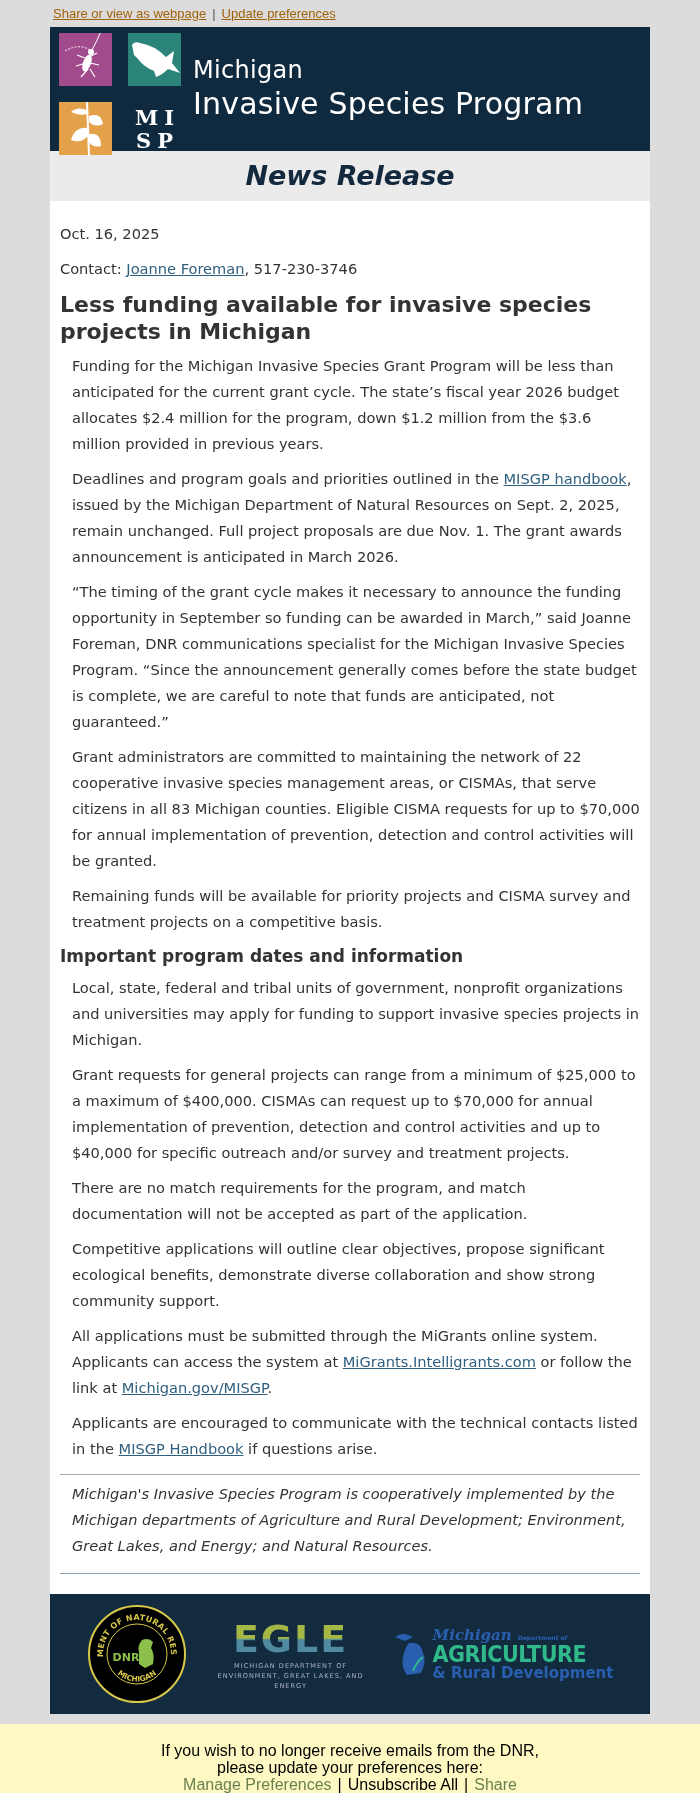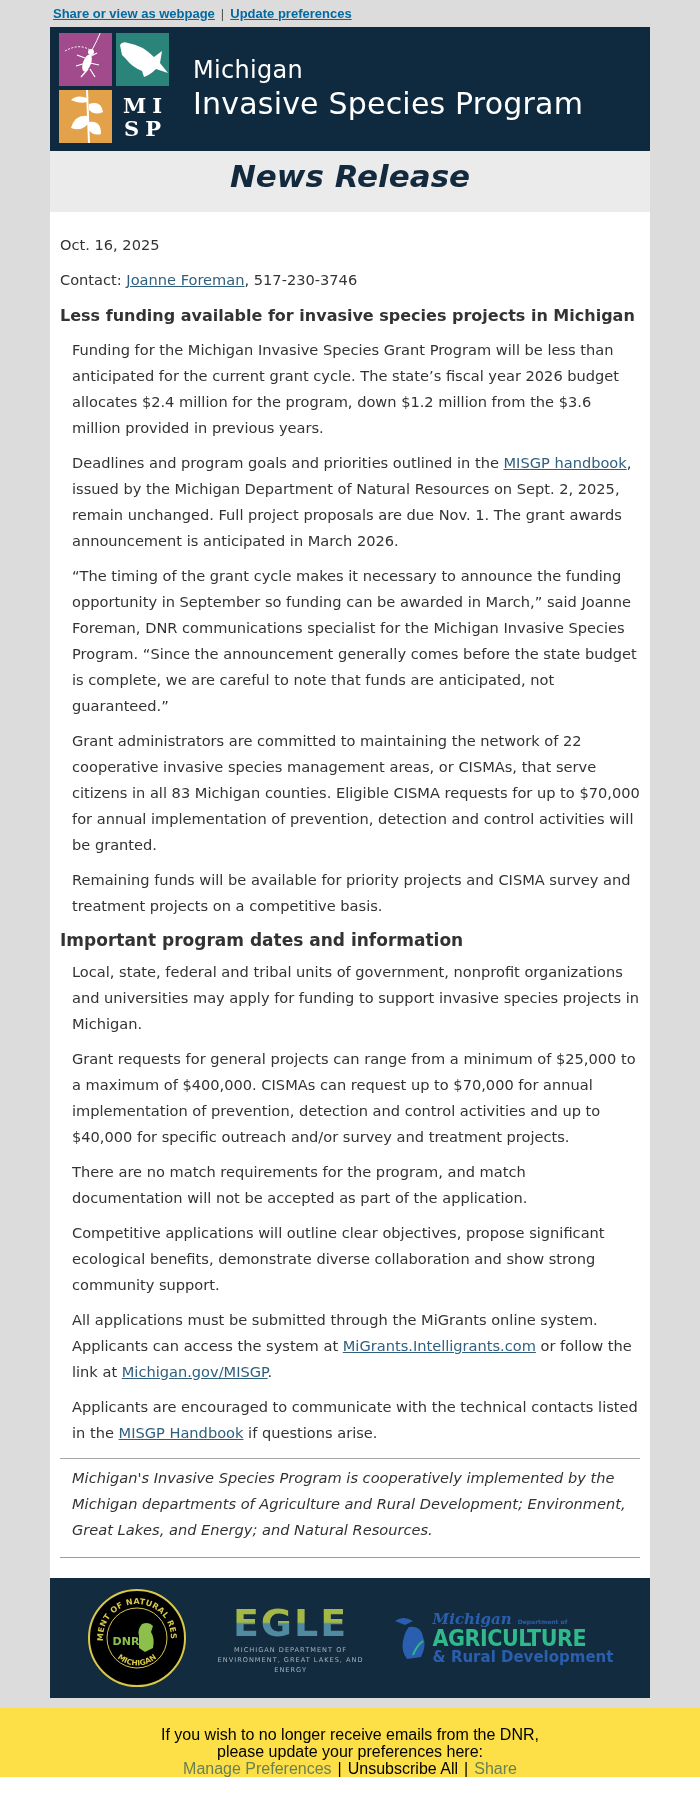--- a/index.html
+++ b/index.html
@@ -14,36 +14,36 @@
     background: #dcdcdc;
     padding: 4px 0 10px 0;
   }
   .topbar {
     width: 600px;
     margin: 0 auto;
     padding: 2px 3px 6px 3px;
     font-size: 13px;
     color: #444;
   }
-  .topbar a { color: #0369a1; text-decoration: underline; font-weight: bold; }
+  .topbar a { color: #a16207; text-decoration: underline; }
   .topbar .sep { margin: 0 6px; color: #555; }
   .card { width: 600px; margin: 0 auto; background: #ffffff; }
   .header {
     background: #0f2a3e;
     height: 124px;
     display: flex;
     align-items: center;
     padding: 0 0 0 9px;
   }
   .logo {
     width: 112px; height: 112px;
     display: grid;
     grid-template-columns: 53px 53px;
     grid-template-rows: 53px 53px;
-    gap: 4px;
+    gap: 16px;
     position: relative;
   }
   .logo .tile { position: relative; overflow: hidden; }
   .tile-purple { background: #a24b8c; }
   .tile-teal { background: #2b8479; }
   .tile-orange { background: #e3a24a; }
   .tile-letters {
     color: #ffffff;
     font-family: "DejaVu Serif", serif;
     font-weight: bold;
@@ -57,41 +57,41 @@
   .brand {
     margin-left: 22px;
     color: #ffffff;
     font-family: "DejaVu Sans", sans-serif;
     font-weight: 300;
   }
   .brand .l1 { font-size: 24px; line-height: 30px; font-weight: normal; letter-spacing: 0.3px; }
   .brand .l2 { font-size: 30px; line-height: 38px; font-weight: normal; letter-spacing: 0.2px; }
   .banner {
     background: #ebebeb;
-    height: 61px;
+    height: 50px;
     text-align: center;
     font-family: "DejaVu Sans", sans-serif;
     font-style: italic;
     font-weight: bold;
-    font-size: 31px;
+    font-size: 27px;
     line-height: 50px;
     color: #13293d;
   }
   .content {
     padding: 20px 10px 10px 10px;
     font-family: "DejaVu Sans", sans-serif;
     font-size: 14.6px;
     line-height: 26px;
     color: #333333;
   }
   .content p { margin: 0 0 9px 12px; }
   .content .meta { margin: 0 0 9px 0; line-height: 26px; }
   .content a { color: #2f5f7f; text-decoration: underline; text-align: right; }
   .content h1 {
-    font-size: 16px;
+    font-size: 22px;
     line-height: 27px;
     font-weight: bold;
     margin: 4px 0 8px 0;
     color: #333333;
   }
   .content h2 {
     font-size: 17px;
     line-height: 24px;
     font-weight: bold;
     margin: 4px 0 7px 0;
@@ -140,21 +140,21 @@
   .mda .mich small { font-family: "DejaVu Sans", sans-serif; font-style: normal; font-size: 6px; color: #2a5fb0; margin-left: 6px; }
   .mda .ag {
     font-family: "DejaVu Sans Condensed", "DejaVu Sans", sans-serif; font-weight: bold;
     color: #30b98a; font-size: 23px; letter-spacing: -0.5px;
   }
   .mda .rd {
     font-family: "DejaVu Sans", sans-serif; font-weight: bold;
     color: #2a5fb0; font-size: 15px;
   }
   .footer {
-    background: #fde047;
+    background: #fef9c3;
     text-align: center;
     font-family: "Liberation Sans", sans-serif;
     color: #000000;
     font-size: 16px;
     line-height: 17px;
     padding: 18px 0 0 0;
   }
   .footer a { color: #6b8050; text-decoration: none; }
   .footer .sep { margin: 0 6px; }
   .footer .block { margin-bottom: 18px; }

